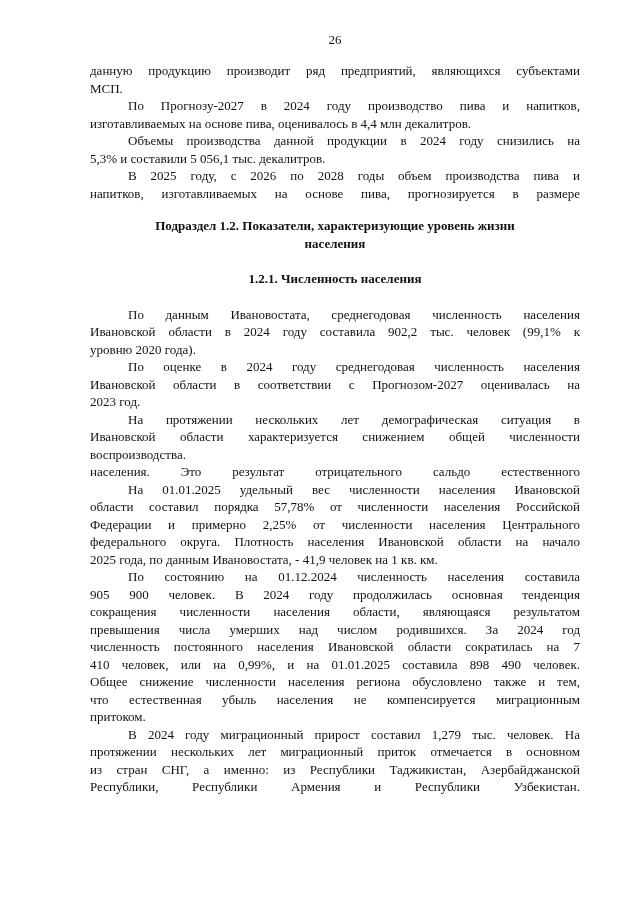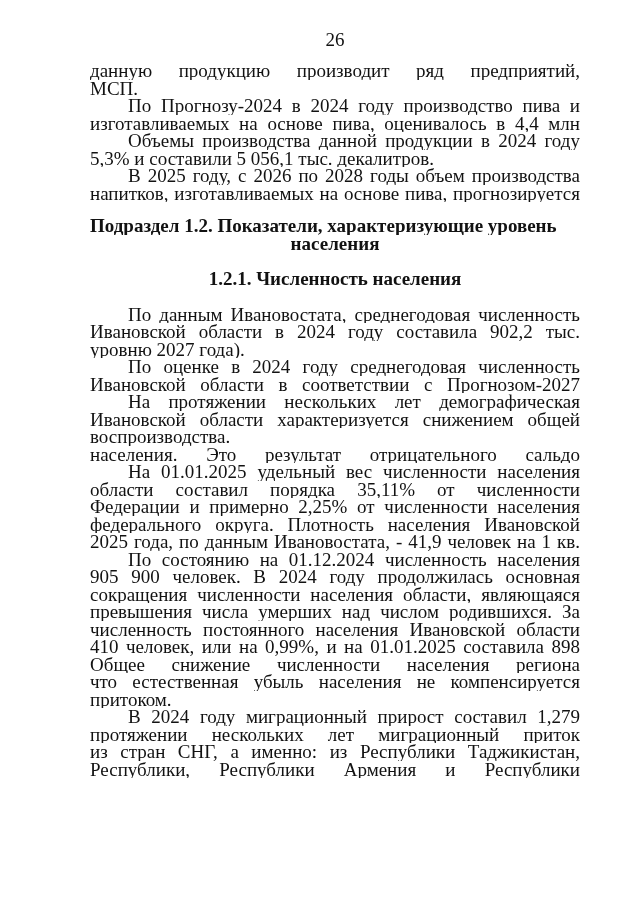--- a/index.html
+++ b/index.html
@@ -8,21 +8,21 @@
     background: #ffffff;
   }
   .page {
     position: relative;
     box-sizing: border-box;
     width: 640px;
     height: 905px;
     background: #ffffff;
     padding: 31px 60px 0 90px;
     font-family: "Liberation Serif", "DejaVu Serif", serif;
-    font-size: 19px;
+    font-size: 13px;
     color: #121212;
     overflow: hidden;
   }
   .page-number {
     height: 17px;
     line-height: 17px;
     text-align: center;
     margin-bottom: 14px;
   }
   .doc-body { width: 490px; }
@@ -54,56 +54,57 @@
 <body>
 
 <div class="page">
   <div class="page-number">26</div>
   <div class="doc-body" id="doc-body">
       <div class="block paragraph">
         <div class="line">данную продукцию производит ряд предприятий, являющихся субъектами</div>
         <div class="line last-left">МСП.</div>
       </div>
       <div class="block paragraph">
-        <div class="line indent">По Прогнозу-2024 в 2024 году производство пива и напитков,</div>
+        <div class="line indent">По Прогнозу-2027 в 2024 году производство пива и напитков,</div>
         <div class="line last-left">изготавливаемых на основе пива, оценивалось в 4,4 млн декалитров.</div>
       </div>
       <div class="block paragraph">
         <div class="line indent">Объемы производства данной продукции в 2024 году снизились на</div>
         <div class="line last-left">5,3% и составили 5 056,1 тыс. декалитров.</div>
       </div>
       <div class="block paragraph">
         <div class="line indent">В 2025 году, с 2026 по 2028 годы объем производства пива и</div>
         <div class="line">напитков, изготавливаемых на основе пива, прогнозируется в размере</div>
       </div>
       <div class="block heading gap-sm">
         <div class="line">Подраздел 1.2. Показатели, характеризующие уровень жизни</div>
         <div class="line">населения</div>
       </div>
       <div class="block heading gap-line">
         <div class="line">1.2.1. Численность населения</div>
       </div>
       <div class="block paragraph gap-line">
         <div class="line indent">По данным Ивановостата, среднегодовая численность населения</div>
         <div class="line">Ивановской области в 2024 году составила 902,2 тыс. человек (99,1% к</div>
-        <div class="line last-left">уровню 2027 года).</div>
+        <div class="line last-left">уровню 2020 года).</div>
       </div>
       <div class="block paragraph">
         <div class="line indent">По оценке в 2024 году среднегодовая численность населения</div>
         <div class="line">Ивановской области в соответствии с Прогнозом-2027 оценивалась на</div>
+        <div class="line last-left">2023 год.</div>
       </div>
       <div class="block paragraph">
         <div class="line indent">На протяжении нескольких лет демографическая ситуация в</div>
         <div class="line">Ивановской области характеризуется снижением общей численности</div>
         <div class="line last-left">воспроизводства.</div>
         <div class="line">населения. Это результат отрицательного сальдо естественного</div>
       </div>
       <div class="block paragraph">
         <div class="line indent">На 01.01.2025 удельный вес численности населения Ивановской</div>
-        <div class="line">области составил порядка 35,11% от численности населения Российской</div>
+        <div class="line">области составил порядка 57,78% от численности населения Российской</div>
         <div class="line">Федерации и примерно 2,25% от численности населения Центрального</div>
         <div class="line">федерального округа. Плотность населения Ивановской области на начало</div>
         <div class="line last-left">2025 года, по данным Ивановостата, - 41,9 человек на 1 кв. км.</div>
       </div>
       <div class="block paragraph">
         <div class="line indent">По состоянию на 01.12.2024 численность населения составила</div>
         <div class="line">905 900 человек. В 2024 году продолжилась основная тенденция</div>
         <div class="line">сокращения численности населения области, являющаяся результатом</div>
         <div class="line">превышения числа умерших над числом родившихся. За 2024 год</div>
         <div class="line">численность постоянного населения Ивановской области сократилась на 7</div>

